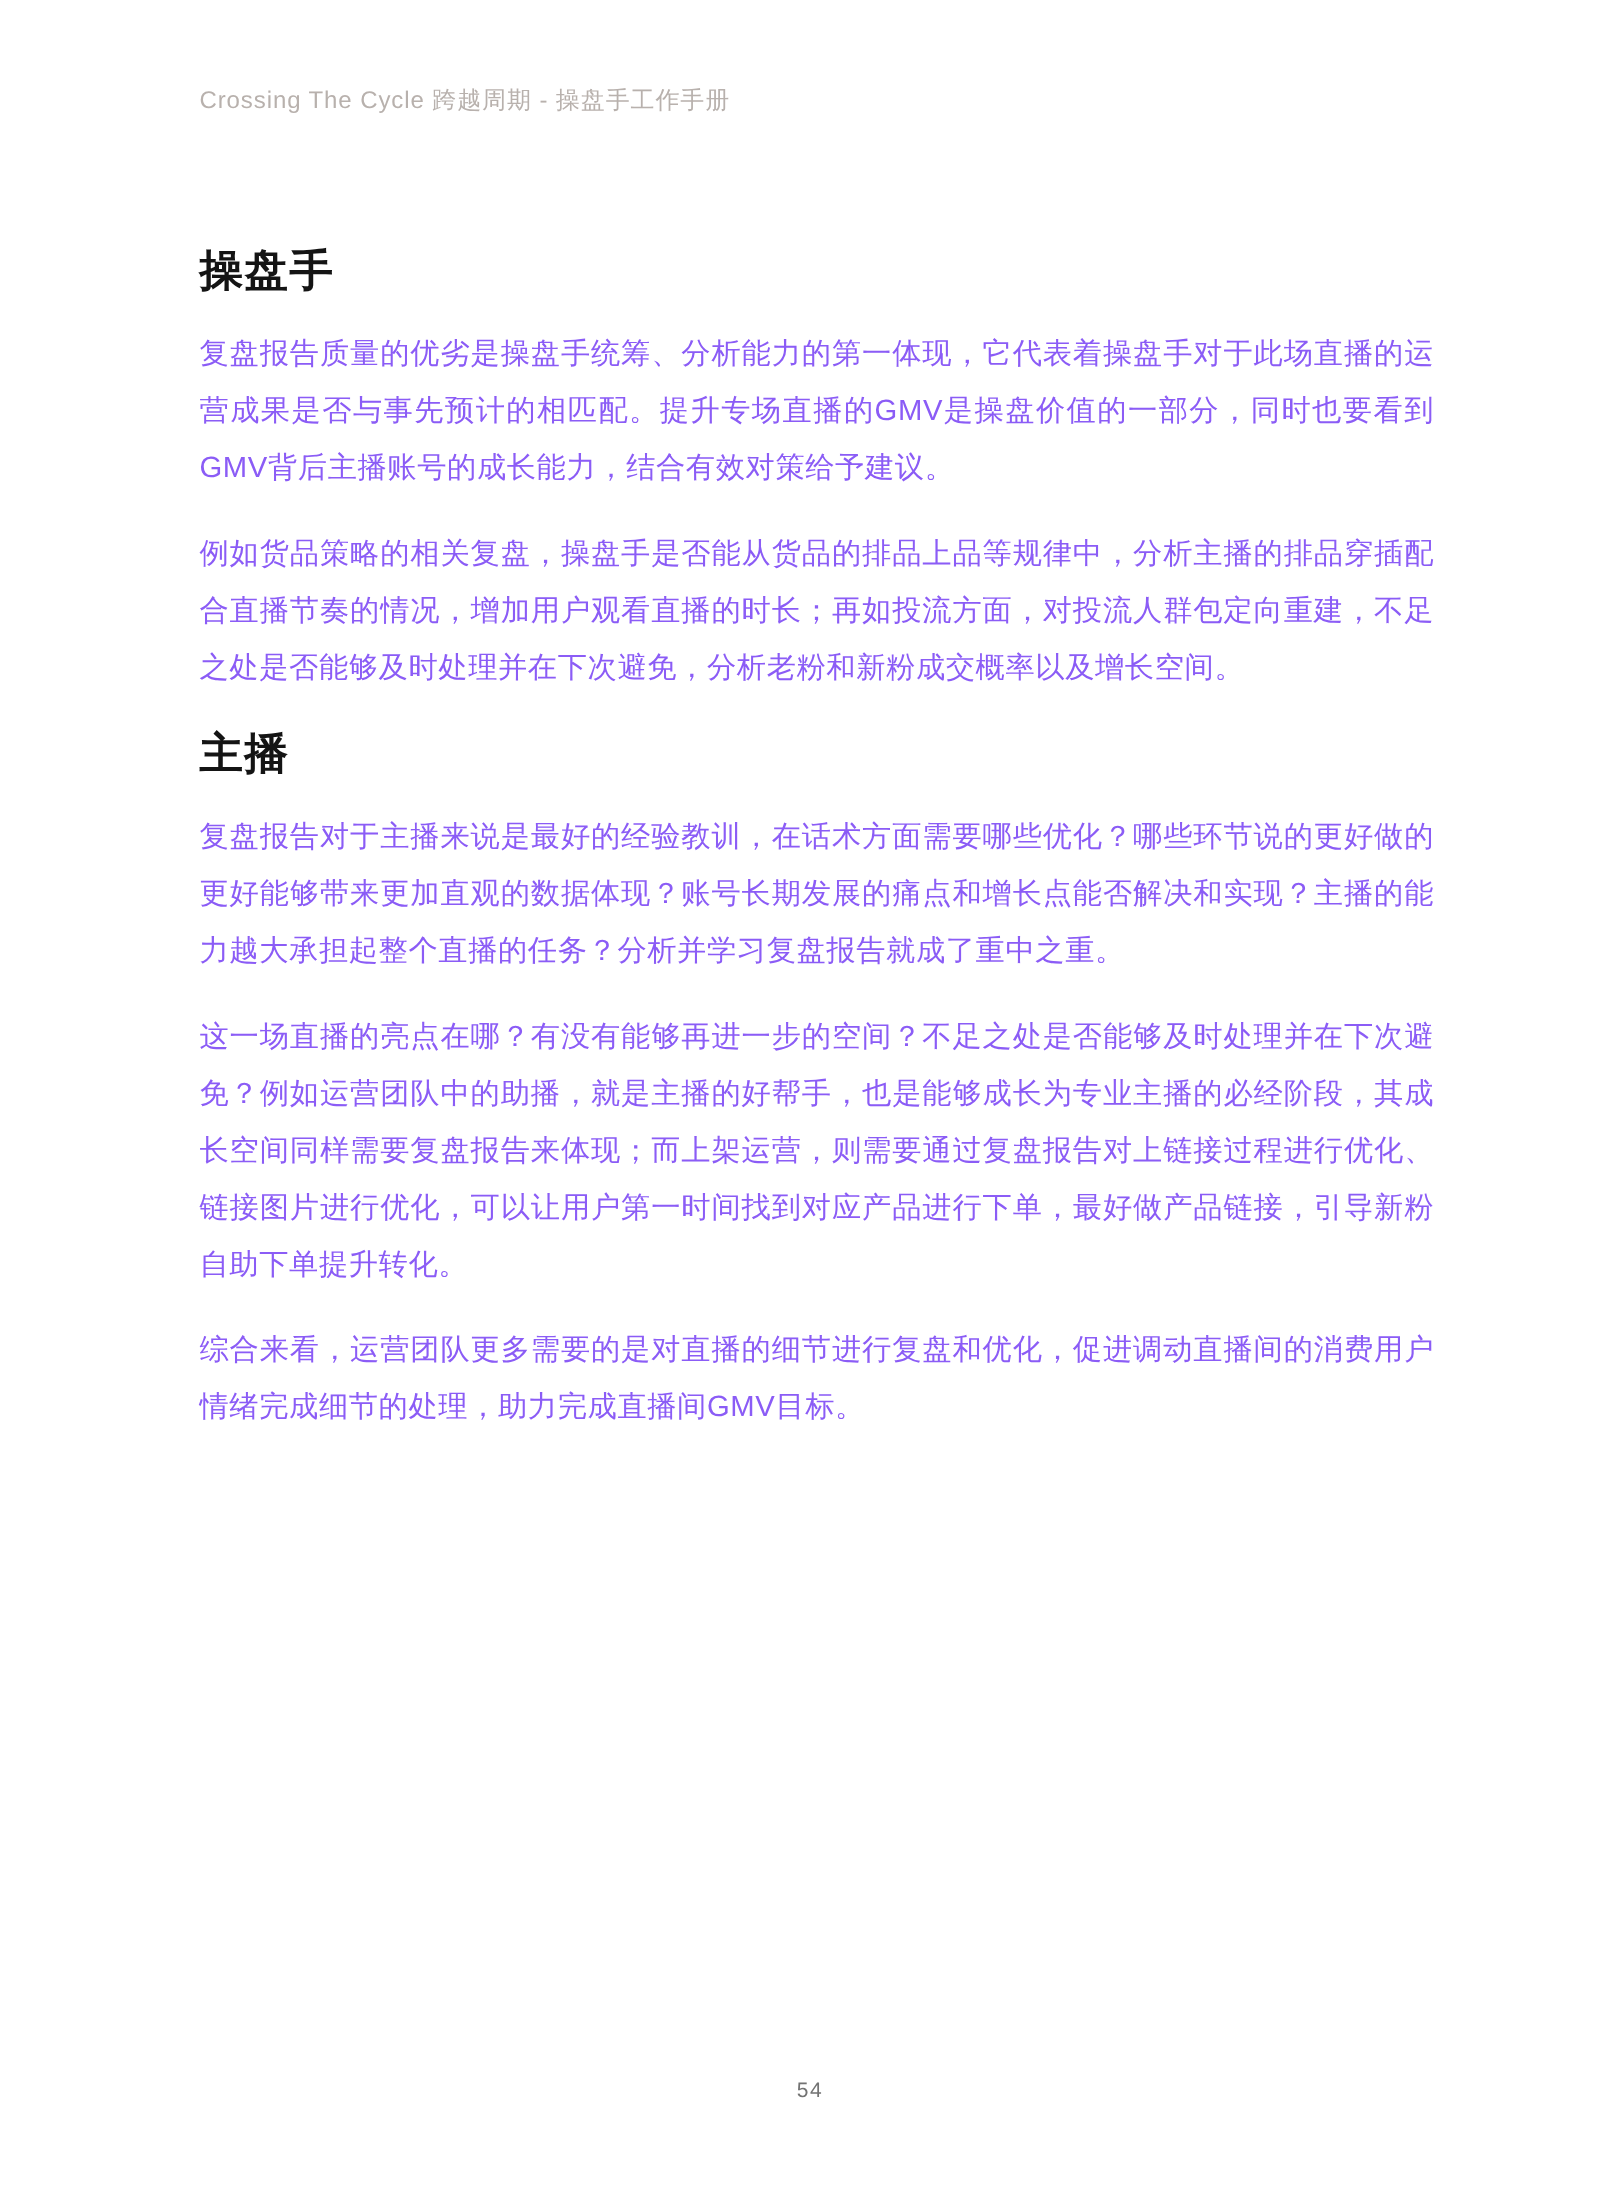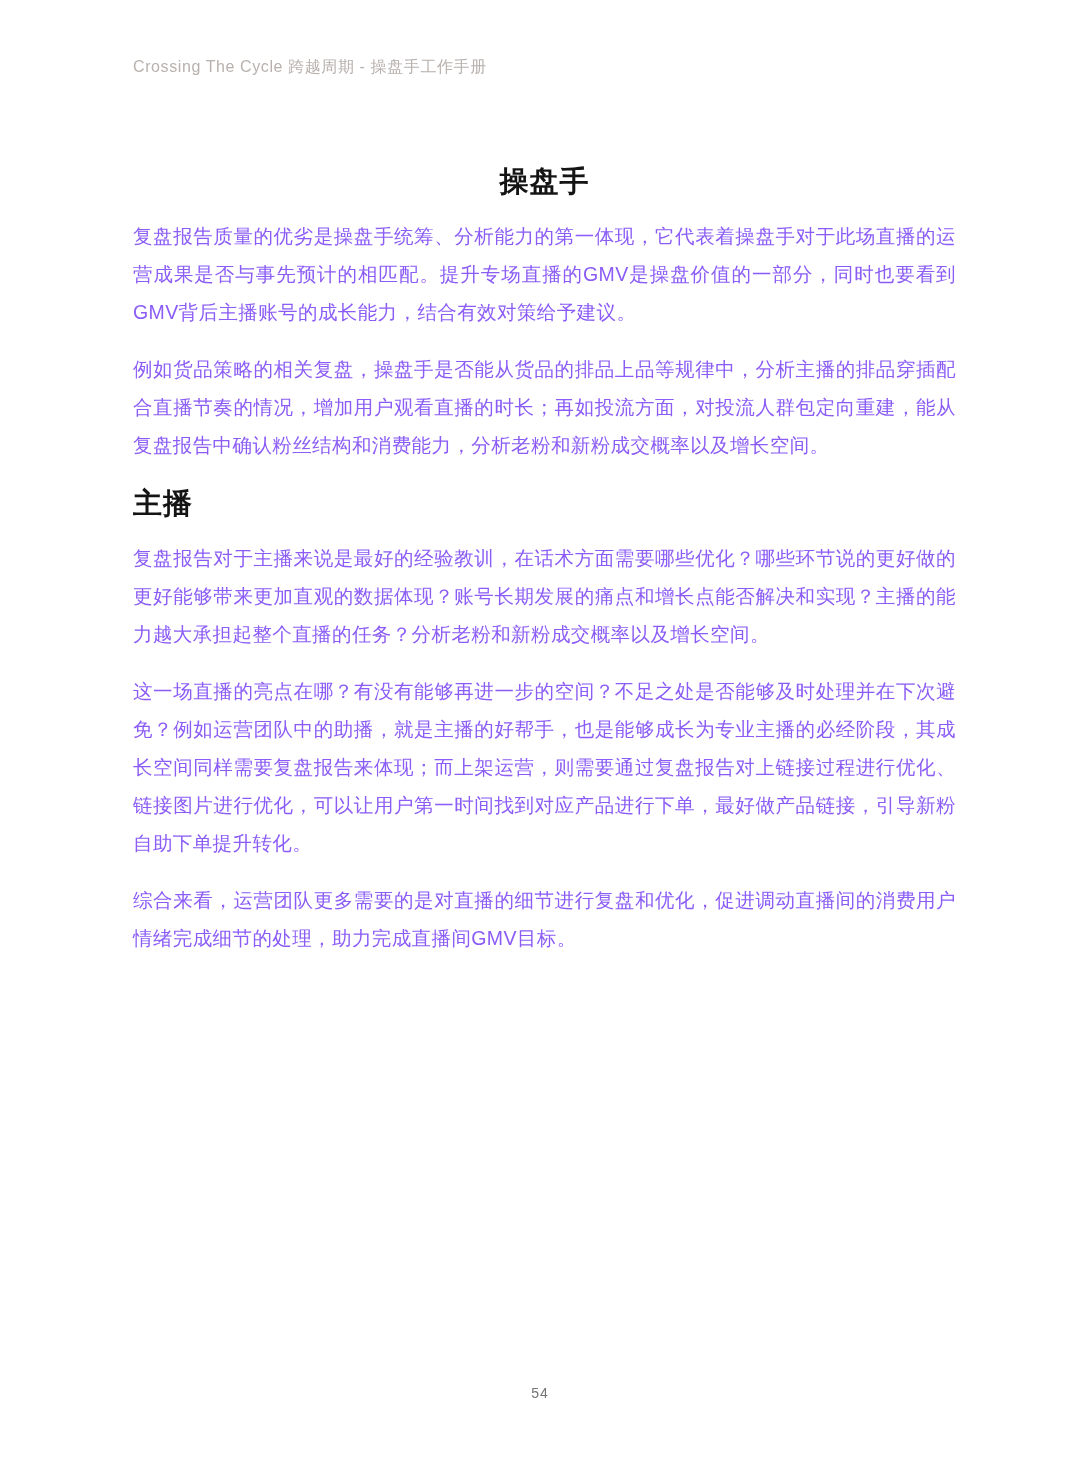--- a/index.html
+++ b/index.html
@@ -40,21 +40,20 @@
   .section-heading {
     font-size: 29px;
     line-height: 40px;
     font-weight: 700;
     color: #141414;
     margin: 16px 0 16px 0;
     letter-spacing: 1px;
   }
   .section-heading.first {
     margin-top: 0;
-    text-align: center;
   }
   .para {
     font-size: 19.5px;
     line-height: 38px;
     margin: 0 0 19px 0;
     text-align: justify;
     text-justify: inter-ideograph;
     color: #8b5cf6;
     letter-spacing: 0.4px;
   }
@@ -75,25 +74,25 @@
 <div class="page">
 
   <div class="running-header">Crossing The Cycle 跨越周期 - 操盘手工作手册</div>
 
   <div class="content">
 
     <h2 class="section-heading first">操盘手</h2>
 
     <p class="para">复盘报告质量的优劣是操盘手统筹、分析能力的第一体现，它代表着操盘手对于此场直播的运营成果是否与事先预计的相匹配。提升专场直播的GMV是操盘价值的一部分，同时也要看到GMV背后主播账号的成长能力，结合有效对策给予建议。</p>
 
-    <p class="para">例如货品策略的相关复盘，操盘手是否能从货品的排品上品等规律中，分析主播的排品穿插配合直播节奏的情况，增加用户观看直播的时长；再如投流方面，对投流人群包定向重建，能从复盘报告中确认粉丝结构和消费能力，分析老粉和新粉成交概率以及增长空间。</p>
+    <p class="para">例如货品策略的相关复盘，操盘手是否能从货品的排品上品等规律中，分析主播的排品穿插配合直播节奏的情况，增加用户观看直播的时长；再如投流方面，对投流人群包定向重建，不足之处是否能够及时处理并在下次避免，分析老粉和新粉成交概率以及增长空间。</p>
 
     <h2 class="section-heading">主播</h2>
 
-    <p class="para">复盘报告对于主播来说是最好的经验教训，在话术方面需要哪些优化？哪些环节说的更好做的更好能够带来更加直观的数据体现？账号长期发展的痛点和增长点能否解决和实现？主播的能力越大承担起整个直播的任务？分析老粉和新粉成交概率以及增长空间。</p>
+    <p class="para">复盘报告对于主播来说是最好的经验教训，在话术方面需要哪些优化？哪些环节说的更好做的更好能够带来更加直观的数据体现？账号长期发展的痛点和增长点能否解决和实现？主播的能力越大承担起整个直播的任务？分析并学习复盘报告就成了重中之重。</p>
 
 
 
     <p class="para">这一场直播的亮点在哪？有没有能够再进一步的空间？不足之处是否能够及时处理并在下次避免？例如运营团队中的助播，就是主播的好帮手，也是能够成长为专业主播的必经阶段，其成长空间同样需要复盘报告来体现；而上架运营，则需要通过复盘报告对上链接过程进行优化、链接图片进行优化，可以让用户第一时间找到对应产品进行下单，最好做产品链接，引导新粉自助下单提升转化。</p>
 
     <p class="para">综合来看，运营团队更多需要的是对直播的细节进行复盘和优化，促进调动直播间的消费用户情绪完成细节的处理，助力完成直播间GMV目标。</p>
 
   </div>
 
   <div class="page-footer">54</div>

